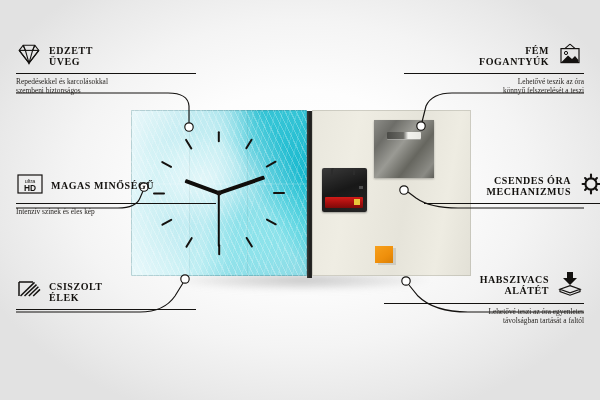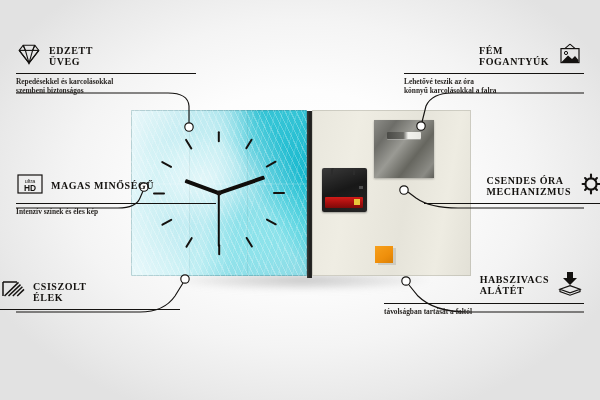--- a/index.html
+++ b/index.html
@@ -175,25 +175,24 @@
   .co-rule {
     height: 1px;
     background: #141210;
     margin: 3px 0 3px 0;
   }
   .co-desc {
     font-size: 7.4px;
     line-height: 9.2px;
     color: #2a2724;
     white-space: nowrap;
-    font-weight: bold;
   }
   .co-left .co-head { display: flex; align-items: center; gap: 7px; justify-content: flex-start; }
   .co-right .co-head { display: flex; align-items: center; gap: 7px; justify-content: flex-end; }
-  .co-right .co-title, .co-right .co-desc { }
+  .co-right .co-title, .co-right .co-desc { text-align: right; }
   .icon { flex: 0 0 auto; display: block; }
 
   svg.leader { position: absolute; overflow: visible; pointer-events: none; }
   svg.leader path { fill: none; stroke: #141210; stroke-width: 1.15; }
   svg.leader circle { fill: #ffffff; stroke: #141210; stroke-width: 1.15; }
 </style>
 </head>
 <body>
 
 <div id="stage">
@@ -301,21 +300,21 @@
         </svg>
       </span>
       <span>
         <span class="co-title" style="display:block">MAGAS MINŐSÉGŰ</span>
       </span>
     </div>
     <div class="co-rule"></div>
     <div class="co-desc">Intenzív színek és éles kép</div>
   </div>
 
-  <div class="callout co-left" style="left:0; top:278px; width:180px;">
+  <div class="callout co-left" style="left:16px; top:278px; width:180px;">
     <div class="co-head">
       <span class="icon">
         <svg width="26" height="24" viewBox="0 0 26 24">
           <g stroke="#141210" stroke-width="1.5" stroke-linecap="butt">
             <path d="M3,4 L17,4"></path>
             <path d="M3,4 L3,18"></path>
             <path d="M4.5,18 L18.5,4.4"></path>
             <path d="M8.5,18 L20.5,6.6"></path>
             <path d="M12.8,18 L22.4,8.8"></path>
             <path d="M17.2,18 L24,11.4"></path>
@@ -340,21 +339,21 @@
         <svg width="28" height="24" viewBox="0 0 28 24">
           <path d="M14,2.2 L8.8,6.6 M14,2.2 L19.2,6.6" fill="none" stroke="#141210" stroke-width="1.1"></path>
           <rect x="5" y="6.6" width="18" height="14" fill="none" stroke="#141210" stroke-width="1.2"></rect>
           <circle cx="10" cy="11" r="1.6" fill="none" stroke="#141210" stroke-width="1"></circle>
           <path d="M5.6,20 L12,13.4 L16,17 L19,14 L22.4,18 L22.4,20 Z" fill="#141210"></path>
         </svg>
       </span>
     </div>
     <div class="co-rule"></div>
     <div class="co-desc">Lehetővé teszik az óra</div>
-    <div class="co-desc">könnyű karcolásokkal a falra</div>
+    <div class="co-desc">könnyű felszerelését a teszi</div>
   </div>
 
   <div class="callout co-right" style="left:424px; top:172px; width:180px;">
     <div class="co-head">
       <span style="order:1">
         <span class="co-title" style="display:block">CSENDES ÓRA</span>
         <span class="co-title" style="display:block">MECHANIZMUS</span>
       </span>
       <span class="icon" style="order:2">
         <svg width="26" height="24" viewBox="0 0 26 24">
@@ -377,16 +376,17 @@
       </span>
       <span class="icon" style="order:2">
         <svg width="28" height="26" viewBox="0 0 28 26">
           <path d="M11,2 h6 v6 h4 l-7,7 l-7,-7 h4 Z" fill="#141210"></path>
           <path d="M14,15.6 L24,19.2 L14,22.8 L4,19.2 Z" fill="none" stroke="#141210" stroke-width="1.2"></path>
           <path d="M4,19.2 v2.4 L14,25.2 L24,21.6 v-2.4" fill="none" stroke="#141210" stroke-width="1.2"></path>
         </svg>
       </span>
     </div>
     <div class="co-rule"></div>
+    <div class="co-desc">Lehetővé teszi az óra egyenletes</div>
     <div class="co-desc">távolságban tartását a faltól</div>
   </div>
 
 </div>
 
 </body></html>

